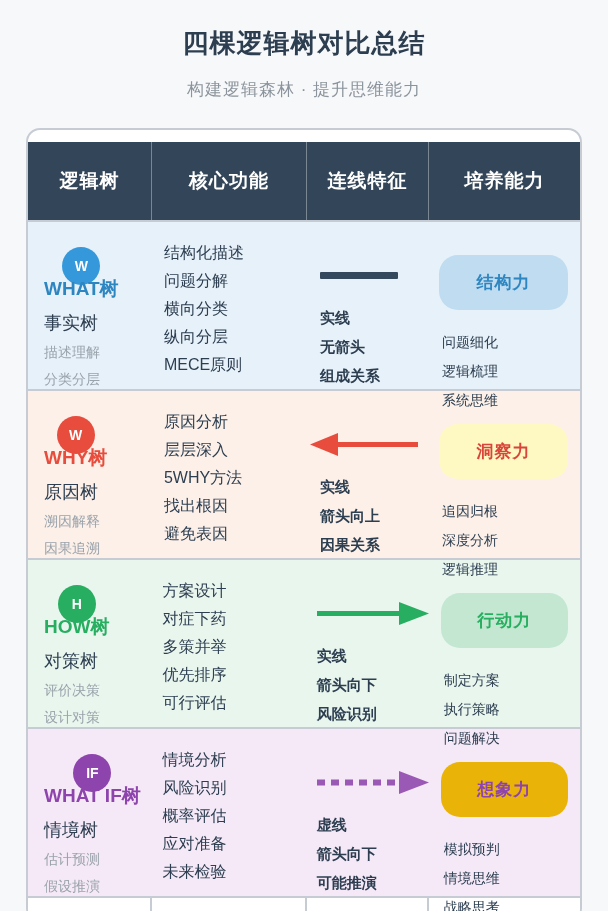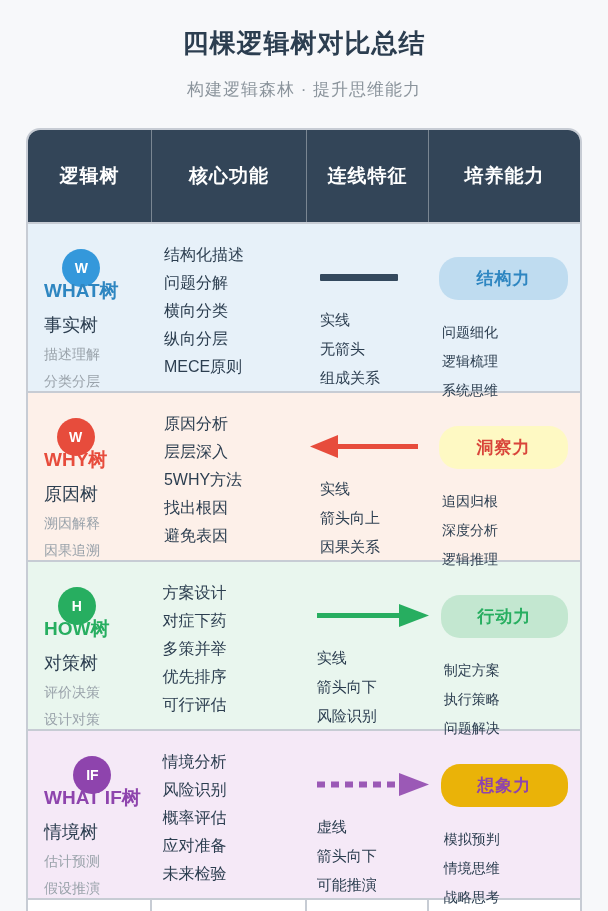--- a/index.html
+++ b/index.html
@@ -22,21 +22,21 @@
     width: 556px;
     margin: 27px auto 0;
     border: 2px solid #c7ccd4;
     border-radius: 14px;
     overflow: hidden;
     background: #ffffff;
   }
   .grid { display: grid; grid-template-columns: 123fr 154fr 121fr 150fr; }
 
   
-  .thead { background: #334558; height: 92px; }
+  .thead { background: #334558; height: 78px; margin-top: 12px; }
   .th {
     display: flex; align-items: center; justify-content: center;
     color: #ffffff; font-size: 19px; font-weight: bold; letter-spacing: 1px;
     border-right: 1px solid rgba(255,255,255,0.35);
   }
   .th:last-child { border-right: none; }
 
   
   .trow { height: 169px; border-top: 2px solid #c7ccd4; }
   .row-what    { background: #e7f1f9; }
@@ -59,30 +59,30 @@
   .c-how    .tree-circle { background: #27ae60; }  .c-how    .tree-name { color: #27ae60; }
   .c-whatif .tree-circle { background: #8e44ad; }  .c-whatif .tree-name { color: #8e44ad; }
   .tree-alias { font-size: 18px; color: #2c3e50; margin-top: 9px; }
   .tree-desc  { font-size: 14px; color: #9aa3ab; margin-top: 9px; }
 
   
   .cell-functions { padding: 17px 4px 0 12px; }
   .fn-line { font-size: 16px; color: #2c3e50; line-height: 28px; white-space: nowrap; }
 
   
-  .cell-line { padding: 40px 2px 16px 13px; }
+  .cell-line { padding: 40px 2px 16px 13px; font-weight: bold; }
   .line-graphic { height: 27px; display: flex; align-items: center; }
   .plain-line { width: 78px; height: 7px; background: #34495e; border-radius: 1px; }
   .line-labels { margin-top: 14px; }
   .line-label { font-size: 15px; color: #2c3e50; line-height: 29px; white-space: nowrap; }
 
   
   .cell-ability { padding: 33px 12px 0 10px; }
   .ability-badge {
-    height: 43px; border-radius: 19px;
+    height: 55px; border-radius: 19px;
     display: flex; align-items: center; justify-content: center;
     font-size: 17px; font-weight: bold; letter-spacing: 1px;
   }
   .b-what   { background: #bfdcf0; color: #2e86c1; }
   .b-why    { background: #fef9c3; color: #d9453a; }
   .b-how    { background: #c3e7d0; color: #27ae60; }
   .b-whatif { background: #eab308; color: #8e44ad; }
   .ability-items { margin-top: 18px; padding-left: 3px; }
   .ability-item { font-size: 14px; color: #2c3e50; line-height: 29px; white-space: nowrap; }
 

